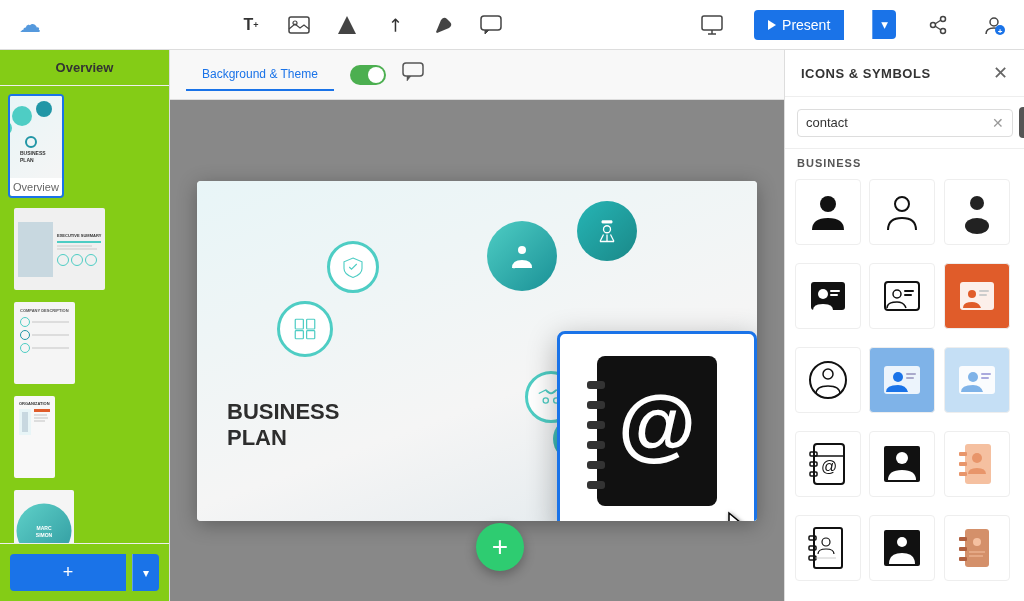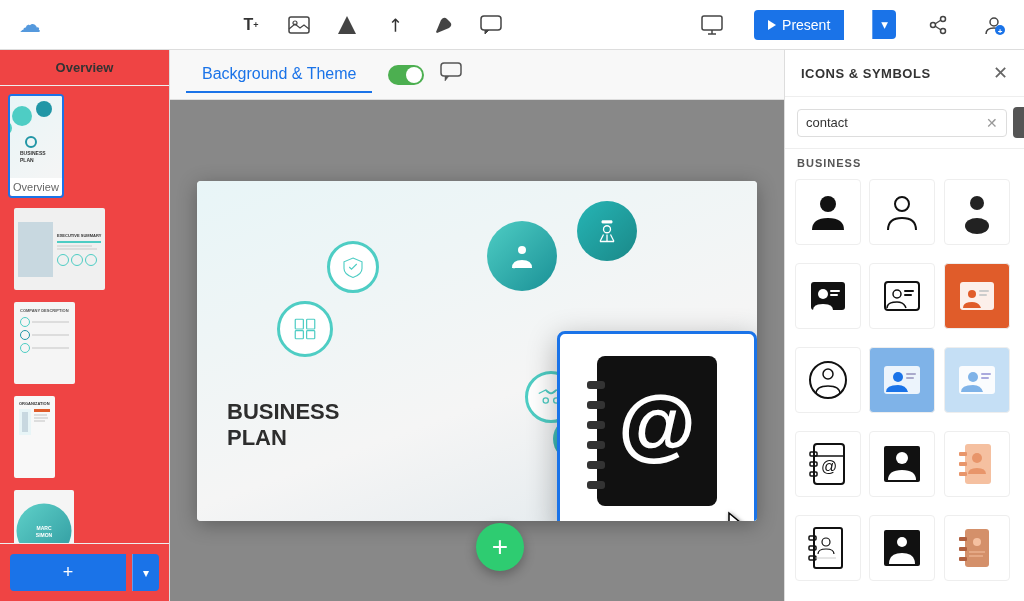--- a/index.html
+++ b/index.html
@@ -42,21 +42,21 @@
       cursor: pointer;
     }
     .play-icon { width: 0; height: 0; border-top: 5px solid transparent; border-bottom: 5px solid transparent; border-left: 8px solid white; display: inline-block; }
 
     
     .main-content { display: flex; flex: 1; overflow: hidden; }
 
     
     .slides-panel {
       width: 170px;
-      background: #ef4444;
+      background: #84cc16;
       border-right: 1px solid #ddd;
       display: flex;
       flex-direction: column;
     }
     .slides-panel-header {
       padding: 10px;
       font-size: 13px;
       font-weight: 600;
       color: #333;
       border-bottom: 1px solid #eee;
@@ -121,21 +121,21 @@
       height: 50px;
       background: #f8f8f8;
       border-bottom: 1px solid #ddd;
       display: flex;
       align-items: center;
       padding: 0 16px;
       gap: 16px;
     }
     .tab-item {
       padding: 8px 16px;
-      font-size: 16px;
+      font-size: 12px;
       cursor: pointer;
       border-bottom: 2px solid transparent;
       font-weight: 500;
     }
     .tab-item.active { border-bottom-color: #1a73e8; color: #1a73e8; }
     .toggle-switch {
       width: 36px;
       height: 20px;
       background: #ccc;
       border-radius: 10px;
@@ -242,21 +242,21 @@
       align-items: center;
       gap: 6px;
     }
     .search-input-wrapper {
       flex: 1;
       display: flex;
       align-items: center;
       border: 1px solid #ddd;
       border-radius: 4px;
       padding: 5px 8px;
-      gap: 4px;
+      gap: 10px;
     }
     .search-input {
       border: none;
       outline: none;
       font-size: 13px;
       flex: 1;
       color: #333;
     }
     .clear-btn { background: none; border: none; color: #999; font-size: 14px; cursor: pointer; }
     .search-btn {

